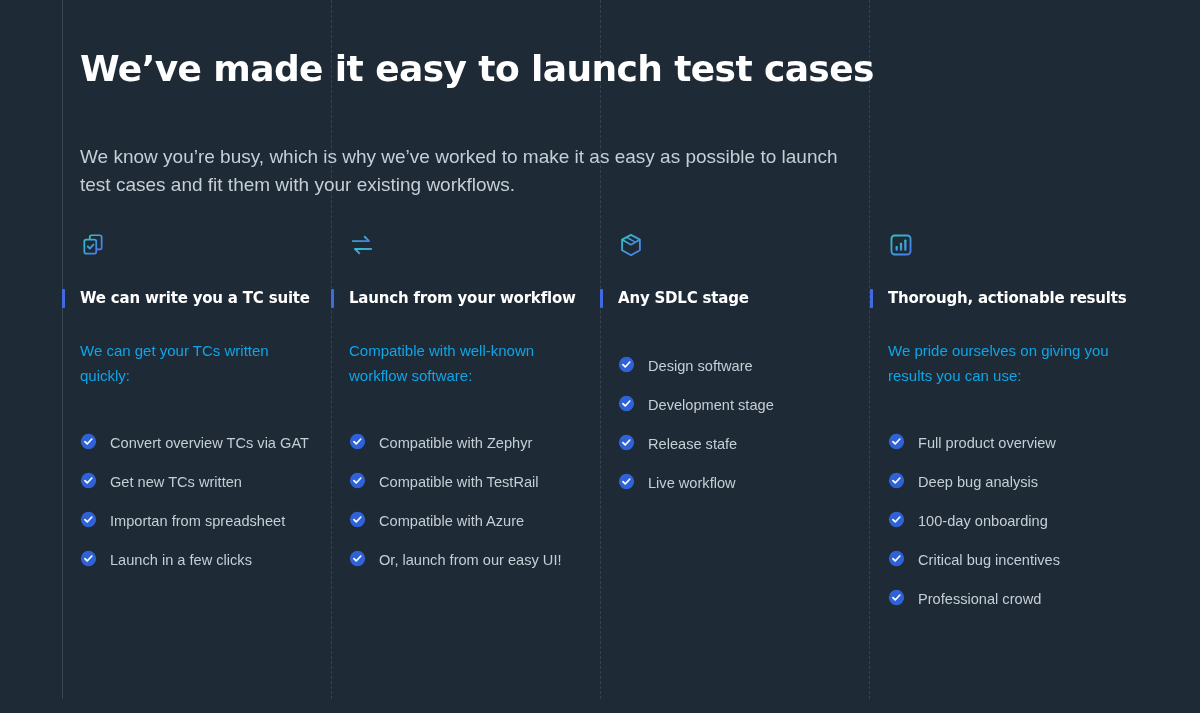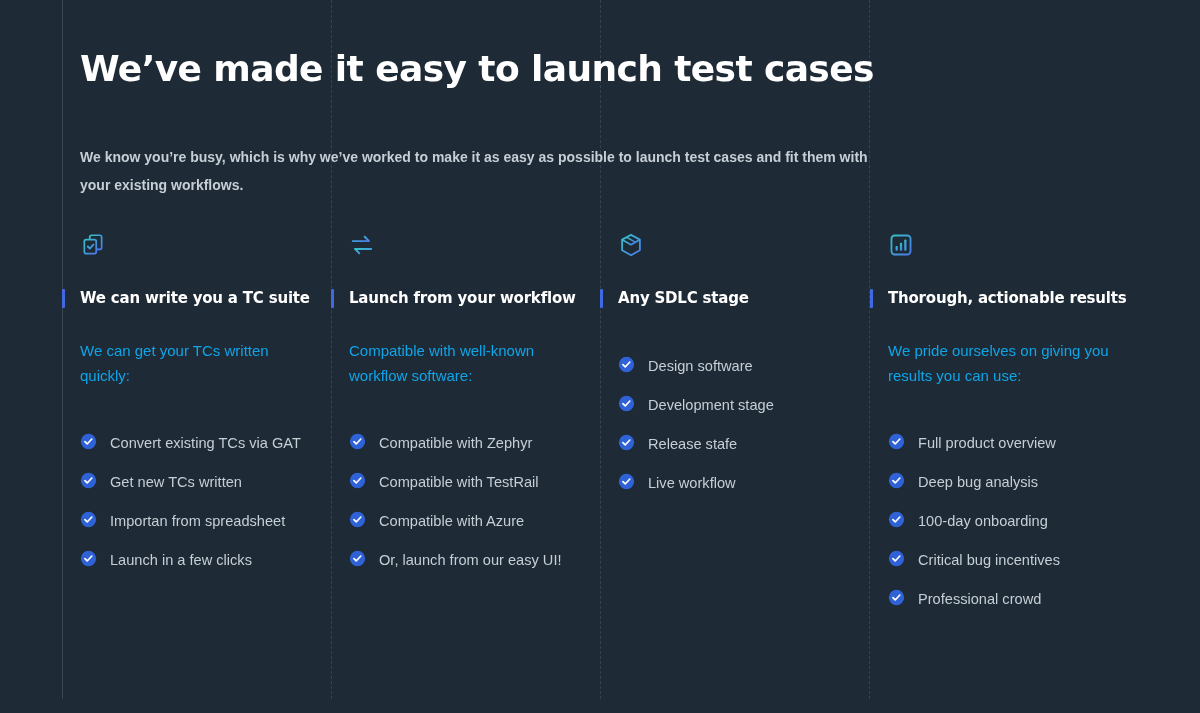--- a/index.html
+++ b/index.html
@@ -52,24 +52,24 @@
     color: #ffffff;
     line-height: 1.15;
     white-space: nowrap;
   }
 
   .subheading {
     position: absolute;
     left: 80px;
     top: 143px;
     width: 790px;
-    font-size: 14px;
+    font-size: 19px;
     line-height: 28px;
     color: #c6ced6;
-    font-weight: 700;
+    font-weight: 400;
   }
 
   
   .columns {
     position: absolute;
     left: 0;
     top: 232px;
     width: 1200px;
     height: 440px;
   }
@@ -189,21 +189,21 @@
       <p class="col-desc">We can get your TCs written quickly:</p>
 
       <ul class="col-list">
         <li>
           <span class="check">
             <svg width="17" height="17" viewBox="0 0 20 20">
                 <circle cx="10" cy="10" r="9" fill="#2f62d6"></circle>
                 <path d="M5.8 10.2l2.7 2.7 5.4-5.8" stroke="#ffffff" stroke-width="2" fill="none" stroke-linecap="round" stroke-linejoin="round"></path>
               </svg>
           </span>
-          <span>Convert existing TCs via GAT</span>
+          <span>Convert overview TCs via GAT</span>
         </li>
         <li>
           <span class="check">
             <svg width="17" height="17" viewBox="0 0 20 20">
                 <circle cx="10" cy="10" r="9" fill="#2f62d6"></circle>
                 <path d="M5.8 10.2l2.7 2.7 5.4-5.8" stroke="#ffffff" stroke-width="2" fill="none" stroke-linecap="round" stroke-linejoin="round"></path>
               </svg>
           </span>
           <span>Get new TCs written</span>
         </li>

